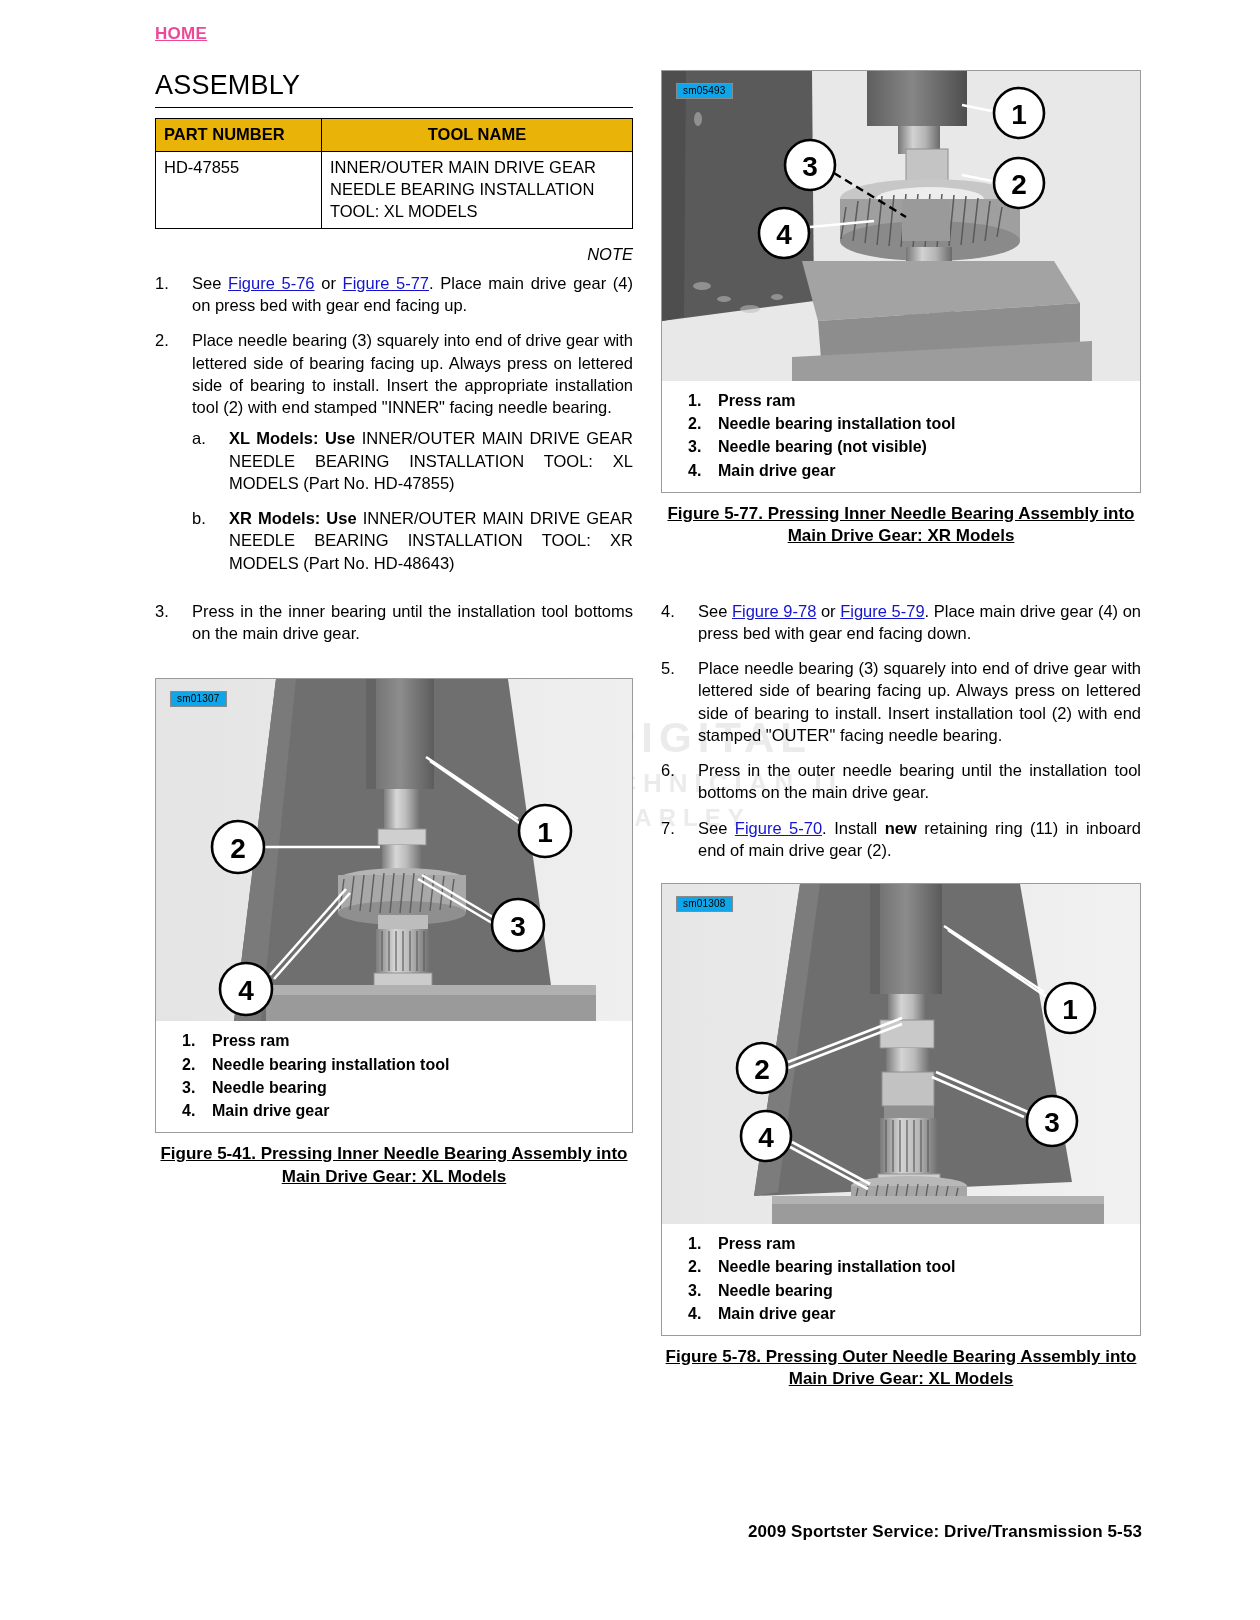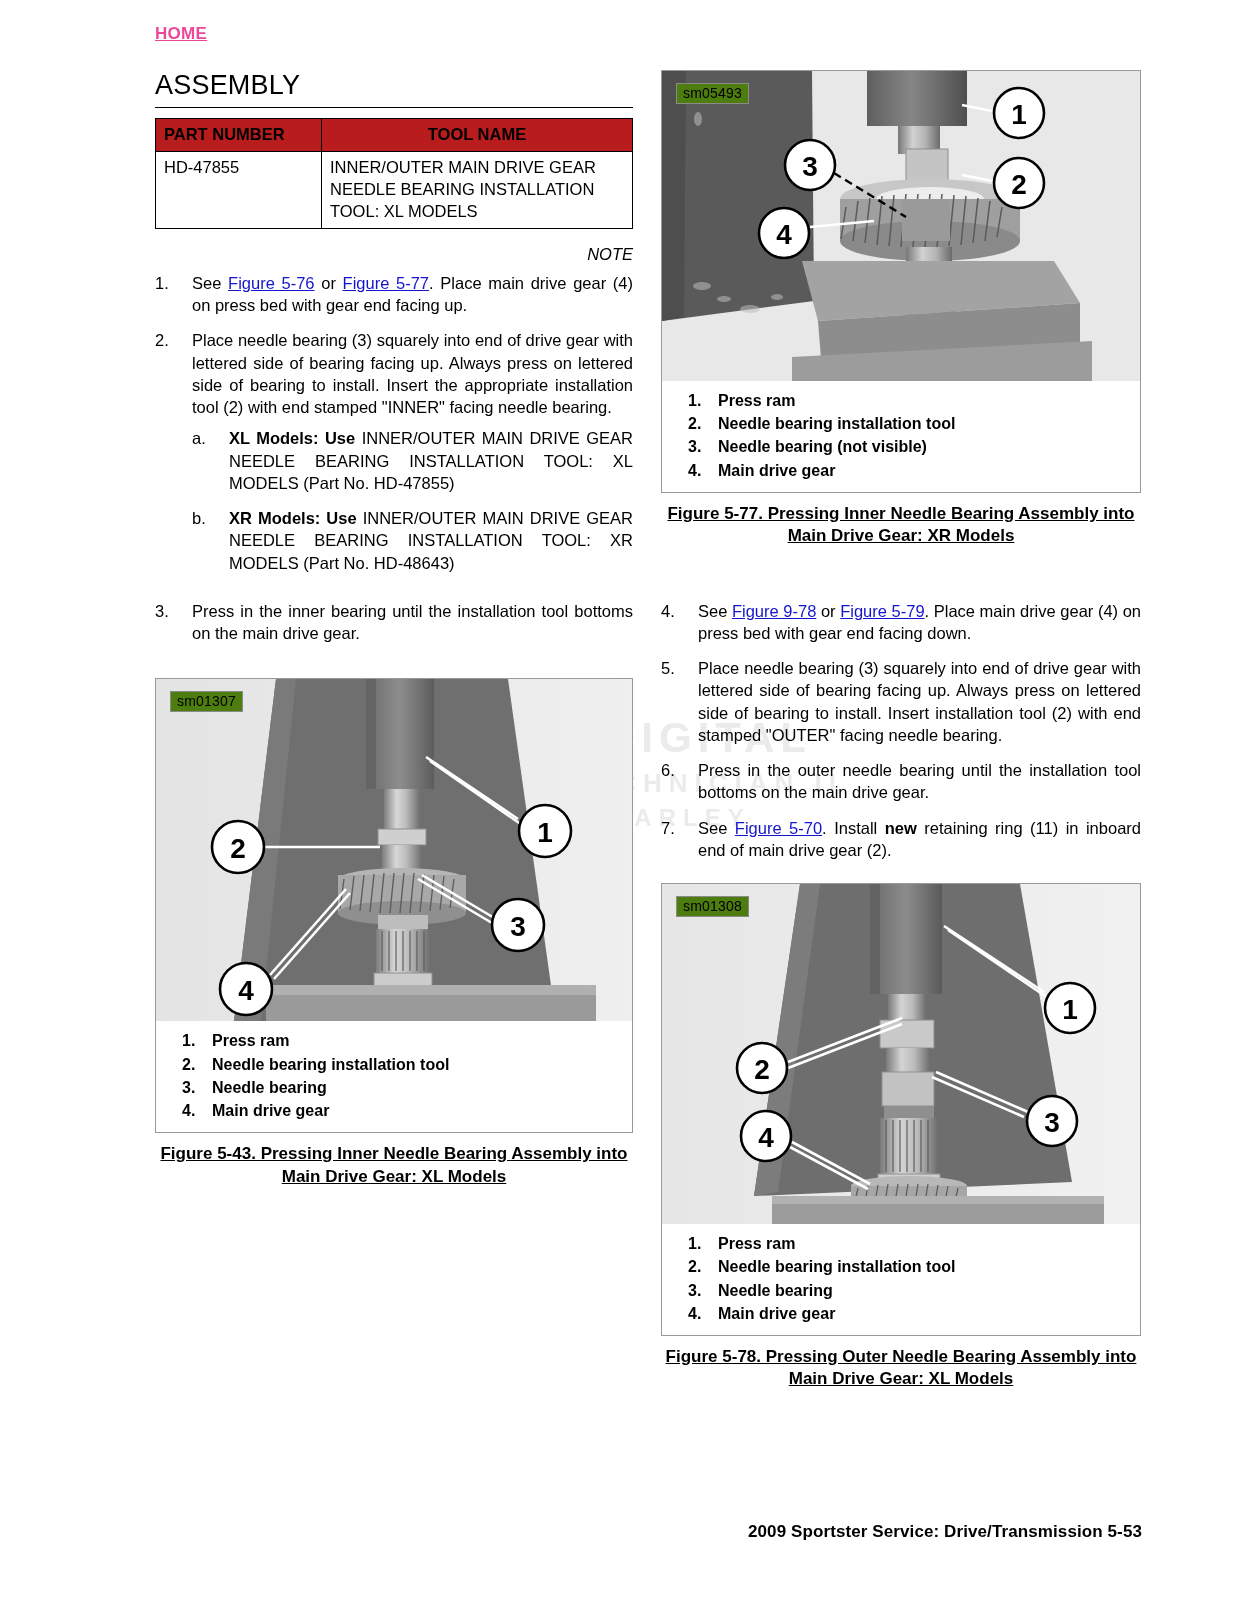--- a/index.html
+++ b/index.html
@@ -60,21 +60,21 @@
     font-size:16.5px;
     table-layout:fixed;
   }
   table.tool-table th, table.tool-table td {
     border:1px solid #000;
     padding:5px 8px;
     vertical-align:top;
     line-height:1.33;
   }
   table.tool-table th {
-    background:#b91c1c;
+    background:#eab308;
     font-weight:bold;
     text-align:center;
   }
   table.tool-table th.col-pn { width:166px; text-align:left; padding-left:8px;}
   table.tool-table td.col-pn { width:166px; }
 
   
   .note-head {
     text-align:right;
     font-style:italic;
@@ -114,23 +114,23 @@
   .photo {
     position:relative;
     width:100%;
     overflow:hidden;
     background:#e9e9e9;
   }
   .photo svg { display:block; width:100%; height:100%; }
   .sm-tag {
     position:absolute;
     left:14px; top:12px;
-    background:#4d7c0f;
+    background:#0ea5e9;
     border:1px solid #8a8a8a;
-    font-size:14px;
+    font-size:10px;
     padding:1px 6px 2px 6px;
     font-family:"Liberation Sans", sans-serif;
     letter-spacing:.2px;
   }
   ol.legend { list-style:none; margin:0; padding:8px 0 10px 26px; }
   ol.legend li {
     font-size:16px;
     font-weight:bold;
     line-height:1.45;
     display:flex;
@@ -324,21 +324,21 @@
                 <span class="lnum">3.</span>
                 <span>Needle bearing</span>
               </li>
             <li>
                 <span class="lnum">4.</span>
                 <span>Main drive gear</span>
               </li>
           </ol>
         </div>
         <div class="fig-caption">
-          <div>Figure 5-43. Pressing Inner Needle Bearing Assembly into</div>
+          <div>Figure 5-41. Pressing Inner Needle Bearing Assembly into</div>
           <div>Main Drive Gear: XL Models</div>
         </div>
       </div>
     </div>
 
     <div class="col-r">
 
       <div class="figure">
         <div class="fig-box">
           <div class="photo" style="height:310px;">

